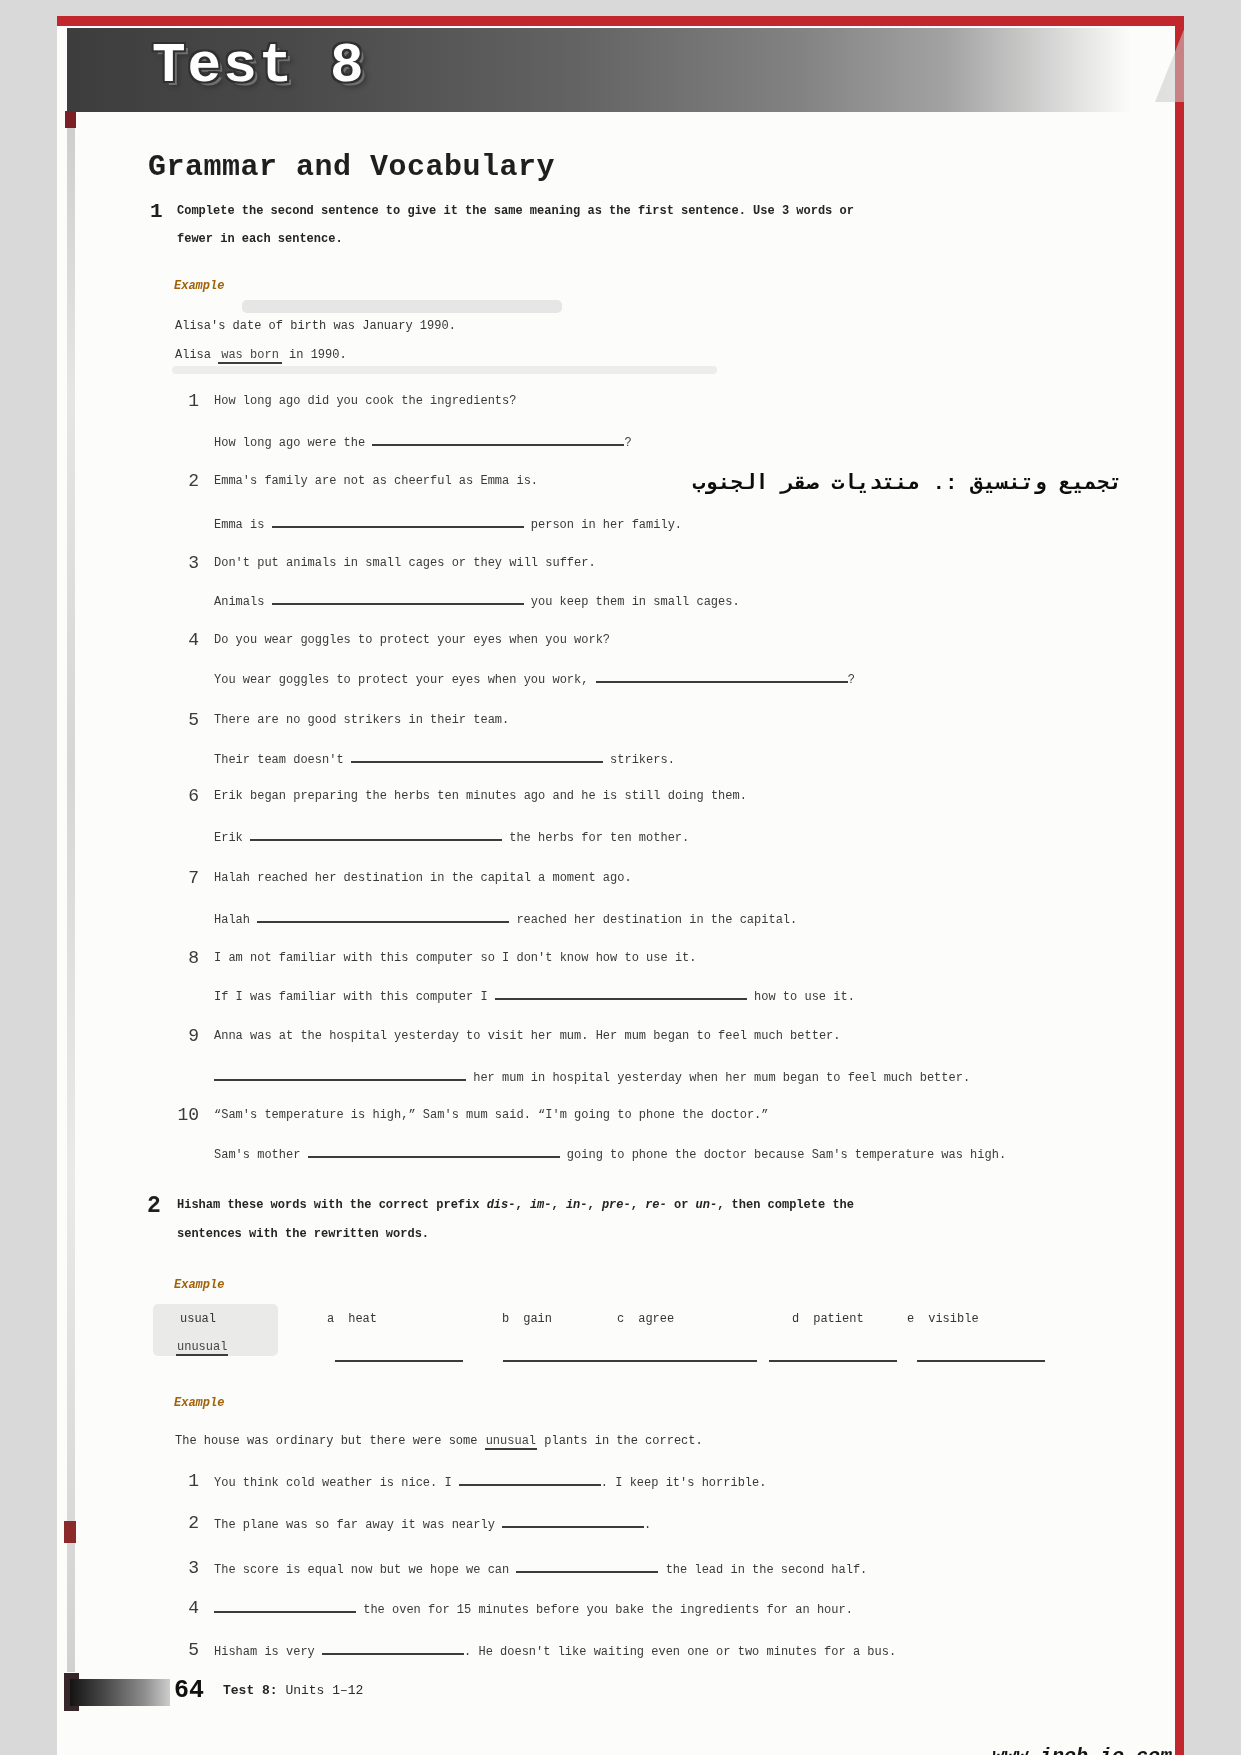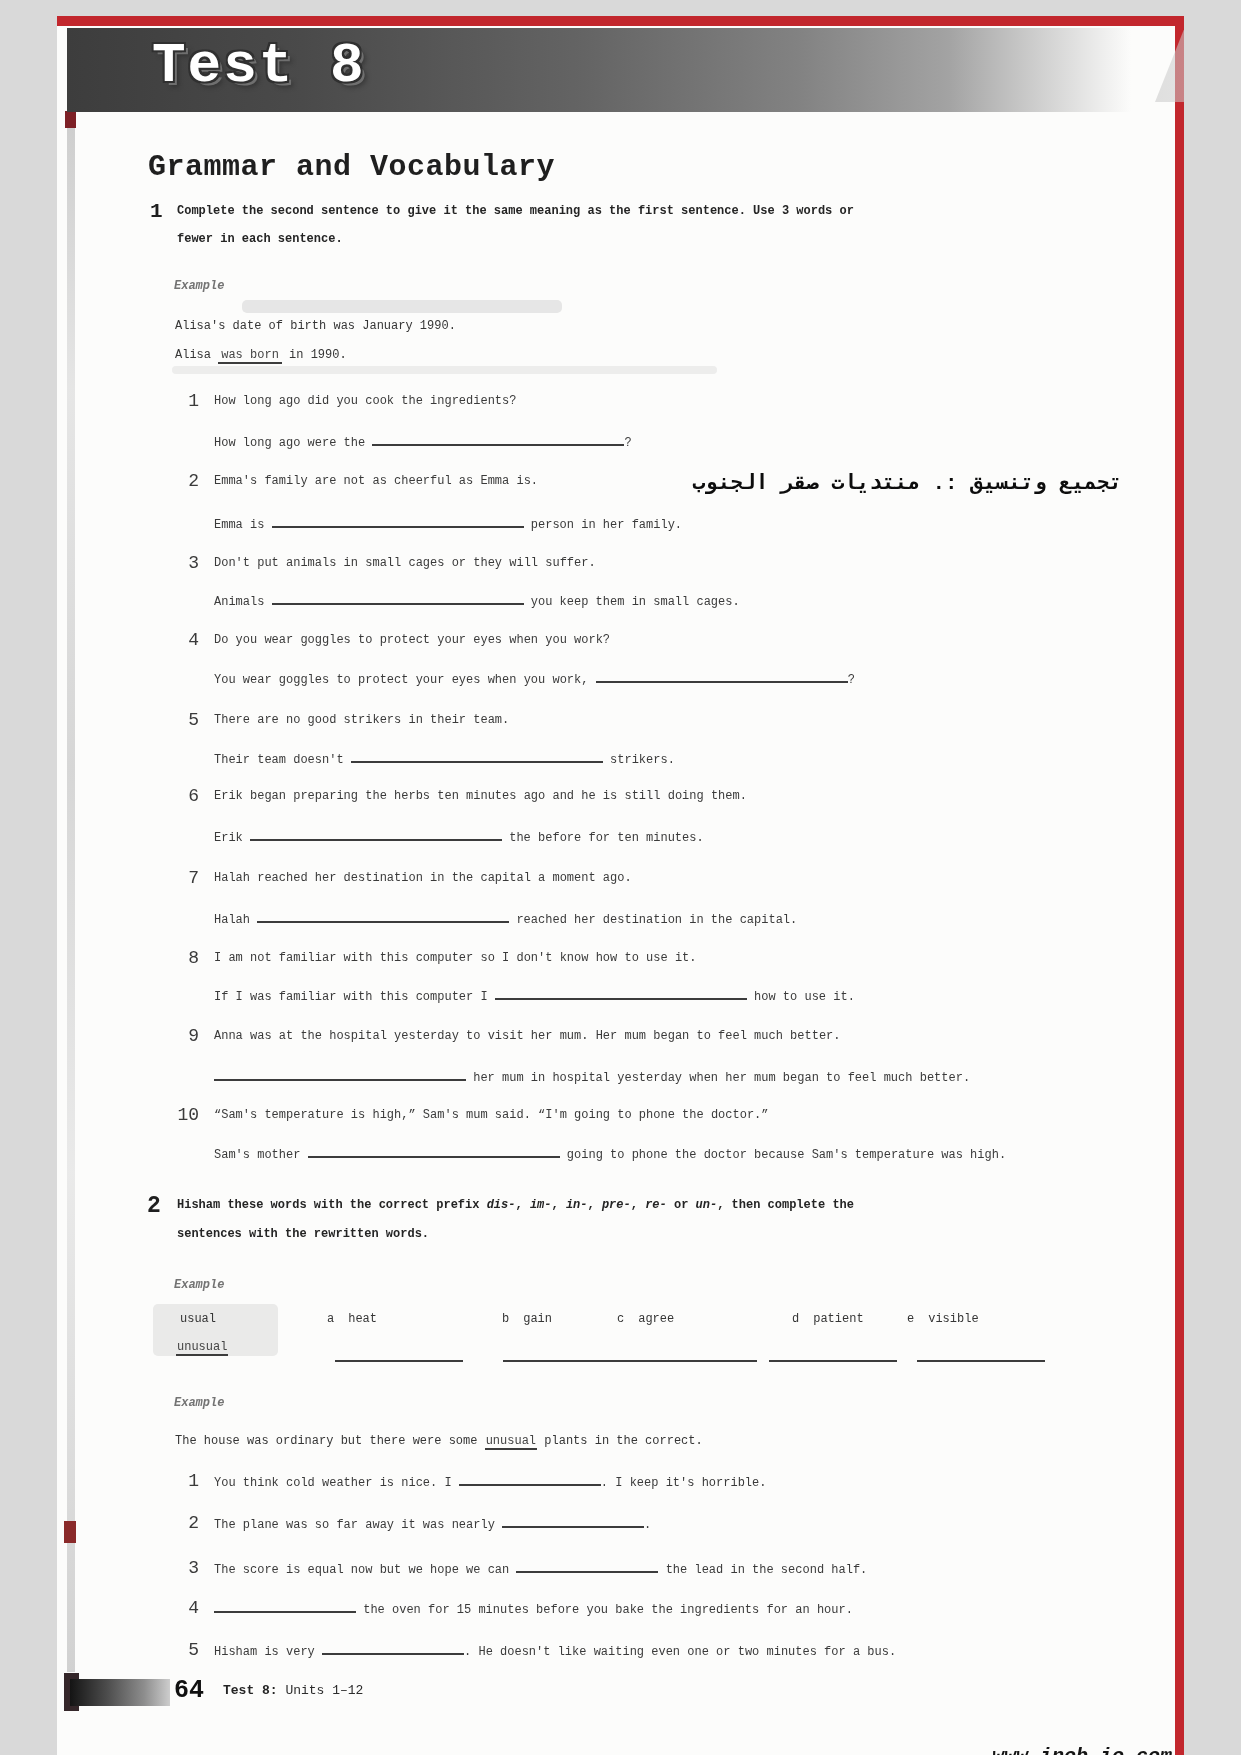--- a/index.html
+++ b/index.html
@@ -16,21 +16,21 @@
   
   .banner{position:absolute;left:10px;top:12px;width:1075px;height:84px;
         background:linear-gradient(90deg,#3d3d3d,#4a4a4a 22%,#646464 48%,#828282 68%,#a3a3a3 82%,rgba(190,190,190,0) 99%);}
   .banner-tail{position:absolute;left:1098px;top:12px;width:134px;height:74px;opacity:.55;
         background:linear-gradient(90deg,#c7c7c7,#e4e4e4);clip-path:polygon(22% 0,100% 0,100% 100%,0 100%);}
   .banner-title{position:absolute;left:95px;top:18px;font-size:56px;font-weight:800;letter-spacing:2px;color:#fff;
         text-shadow:-2px -2px 0 #303030,2px -2px 0 #303030,-2px 2px 0 #303030,2px 2px 0 #303030,4px 4px 0 #6f6f6f,6px 6px 4px rgba(40,40,40,.55);}
   
   .txt{position:absolute;font-size:12px;line-height:20px;white-space:nowrap;}
   .b{font-weight:bold;color:#242424;}
-  .bi{font-weight:bold;font-style:italic;color:#737373;}
+  .bi{font-weight:bold;font-style:italic;color:#a16207;}
   .pfx{font-weight:bold;font-style:italic;}
   .h1{position:absolute;left:91px;top:134px;font-size:30px;font-weight:bold;color:#1f1f1f;letter-spacing:.5px;}
   .secnum{position:absolute;font-size:21px;font-weight:bold;color:#1f1f1f;}
   .num{position:absolute;left:112px;width:30px;text-align:right;font-size:18px;color:#3a3a3a;}
   .it{left:157px;color:#3a3a3a;}
   .bl{display:inline-block;height:13px;border-bottom:2px solid #3c3c3c;vertical-align:baseline;}
   .bl1{width:252px;}
   .bl2{width:142px;}
   .blw{position:absolute;top:1331px;width:128px;height:13px;border-bottom:2px solid #3c3c3c;}
   .ans{border-bottom:2px solid #3c3c3c;padding:0 3px;color:#444;}
@@ -90,21 +90,21 @@
   <div class="num" style="top:614px;">4</div>
   <div class="txt it" style="top:614px;">Do you wear goggles to protect your eyes when you work?</div>
   <div class="txt it" style="top:652px;"><span>You wear goggles to protect your eyes when you work, </span><span class="bl bl1"></span><span>?</span></div>
 
   <div class="num" style="top:694px;">5</div>
   <div class="txt it" style="top:694px;">There are no good strikers in their team.</div>
   <div class="txt it" style="top:732px;"><span>Their team doesn't </span><span class="bl bl1"></span><span> strikers.</span></div>
 
   <div class="num" style="top:770px;">6</div>
   <div class="txt it" style="top:770px;">Erik began preparing the herbs ten minutes ago and he is still doing them.</div>
-  <div class="txt it" style="top:810px;"><span>Erik </span><span class="bl bl1"></span><span> the before for ten minutes.</span></div>
+  <div class="txt it" style="top:810px;"><span>Erik </span><span class="bl bl1"></span><span> the herbs for ten mother.</span></div>
 
   <div class="num" style="top:852px;">7</div>
   <div class="txt it" style="top:852px;">Halah reached her destination in the capital a moment ago.</div>
   <div class="txt it" style="top:892px;"><span>Halah </span><span class="bl bl1"></span><span> reached her destination in the capital.</span></div>
 
   <div class="num" style="top:932px;">8</div>
   <div class="txt it" style="top:932px;">I am not familiar with this computer so I don't know how to use it.</div>
   <div class="txt it" style="top:969px;"><span>If I was familiar with this computer I </span><span class="bl bl1"></span><span> how to use it.</span></div>
 
   <div class="num" style="top:1010px;">9</div>

